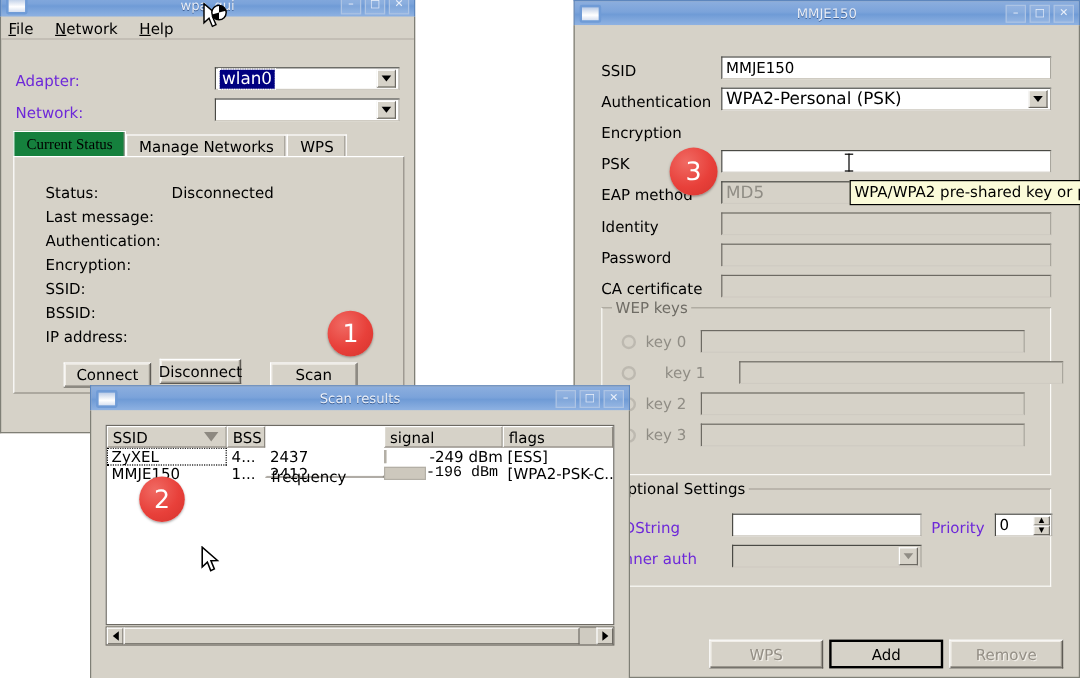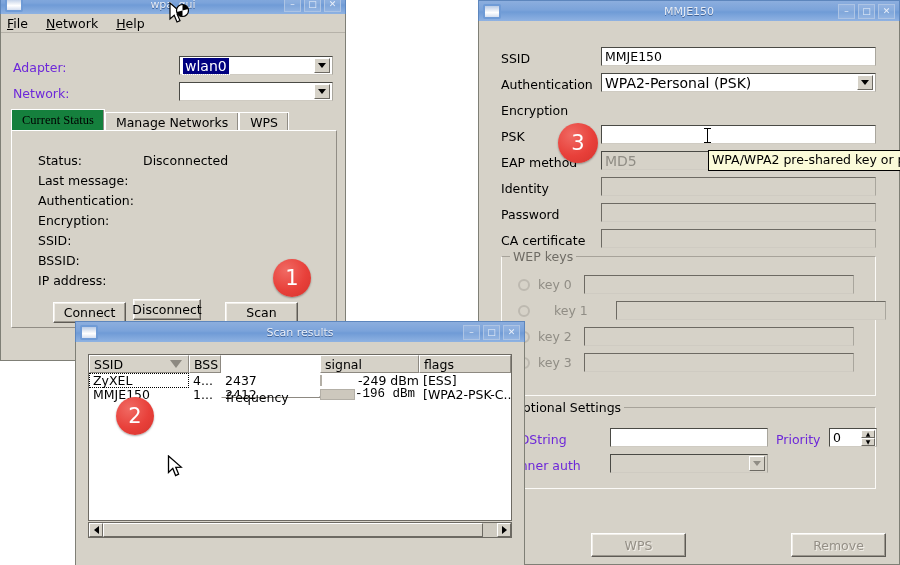--- a/index.html
+++ b/index.html
@@ -388,20 +388,23 @@
       <div class="lbl" style="position:absolute;left:14px;top:50px;">Inner auth</div>
       <div class="combo dis" style="position:absolute;left:108px;top:46px;width:158px;">
         <span></span>
         <span class="arrow-box"></span>
       </div>
     </div>
 
     <div class="btn dis" style="position:absolute;left:112px;top:512px;width:95px;height:24px;">
         <span>WPS</span>
       </div>
+    <div class="btn default" style="position:absolute;left:212px;top:512px;width:95px;height:24px;">
+        <span>Add</span>
+      </div>
     <div class="btn dis" style="position:absolute;left:312px;top:512px;width:95px;height:24px;">
         <span>Remove</span>
       </div>
 
   </div>
 </div>
 
 <div class="win" id="scan-win">
   <div class="titlebar">
     <div class="tb-icon"></div>

